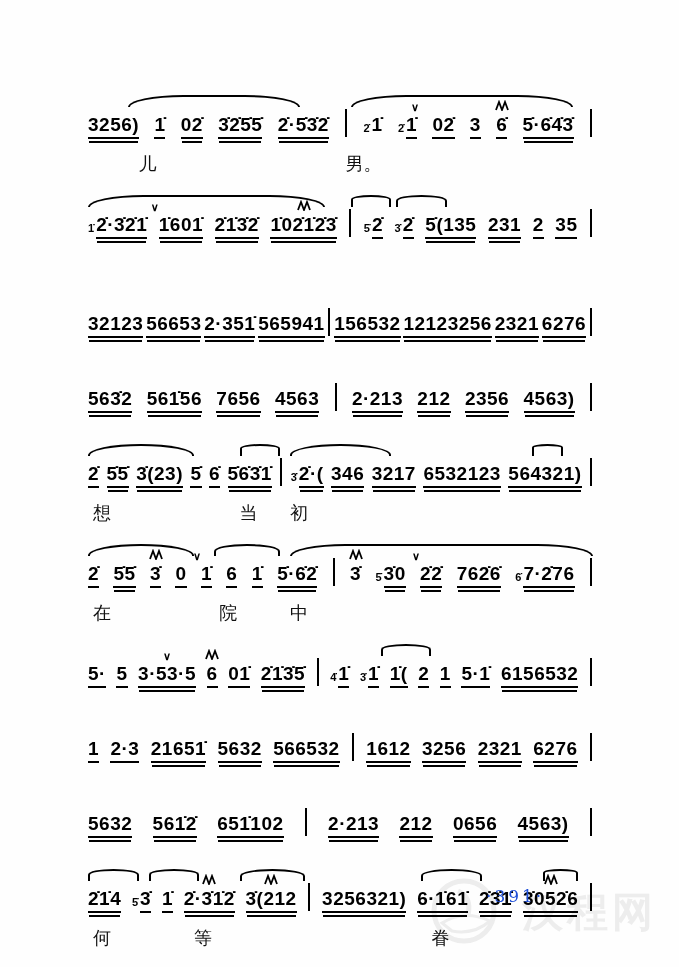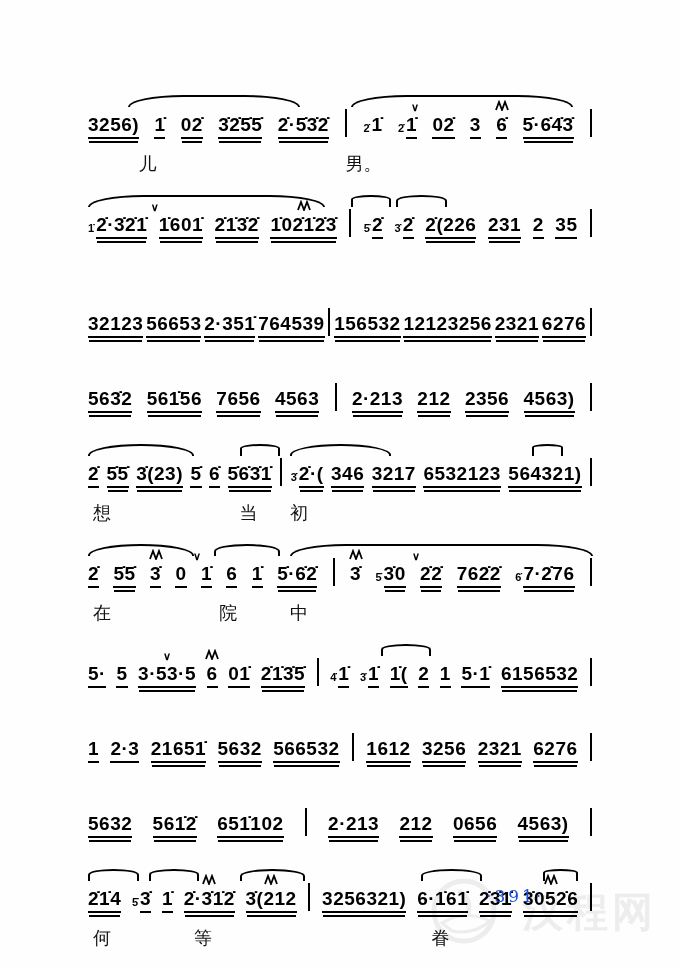--- a/index.html
+++ b/index.html
@@ -112,21 +112,21 @@
           <span class="bar"></span>
           <span class="grp">
             <span class="grace">5̇</span>
             <span class="gtxt u1">2̇</span>
           </span>
           <span class="grp">
             <span class="grace">3̇</span>
             <span class="gtxt u1">2̇</span>
           </span>
           <span class="grp">
-            <span class="gtxt u2">2̇(226</span>
+            <span class="gtxt u2">5̇(135</span>
           </span>
           <span class="grp">
             <span class="gtxt u2">231</span>
           </span>
           <span class="grp">
             <span class="gtxt u1">2</span>
           </span>
           <span class="grp">
             <span class="gtxt u1">35</span>
           </span>
@@ -138,21 +138,21 @@
           <span class="grp">
             <span class="gtxt u2">32123</span>
           </span>
           <span class="grp">
             <span class="gtxt u2">56653</span>
           </span>
           <span class="grp">
             <span class="gtxt u2">2·351̇</span>
           </span>
           <span class="grp">
-            <span class="gtxt u2">764539</span>
+            <span class="gtxt u2">565941</span>
           </span>
           <span class="bar"></span>
           <span class="grp">
             <span class="gtxt u2">156532</span>
           </span>
           <span class="grp">
             <span class="gtxt u2">12123256</span>
           </span>
           <span class="grp">
             <span class="gtxt u2">2321</span>
@@ -284,21 +284,21 @@
           </span>
           <span class="grp">
             <span class="grace">5̇</span>
             <span class="gtxt u2">3̇0</span>
           </span>
           <span class="grp">
             <span class="breath br-l">∨</span>
             <span class="gtxt u2">2̇2̇</span>
           </span>
           <span class="grp">
-            <span class="gtxt u2">762̇2̇</span>
+            <span class="gtxt u2">762̇6̇</span>
           </span>
           <span class="grp">
             <span class="grace">6̇</span>
             <span class="gtxt u2">7·2̇76</span>
           </span>
           <span class="bar"></span>
         </span>
         <span class="lyrics" style="display: block;">
           <span class="lyr" style="left: 1%;">在</span>
           <span class="lyr" style="left: 26%;">院</span>

